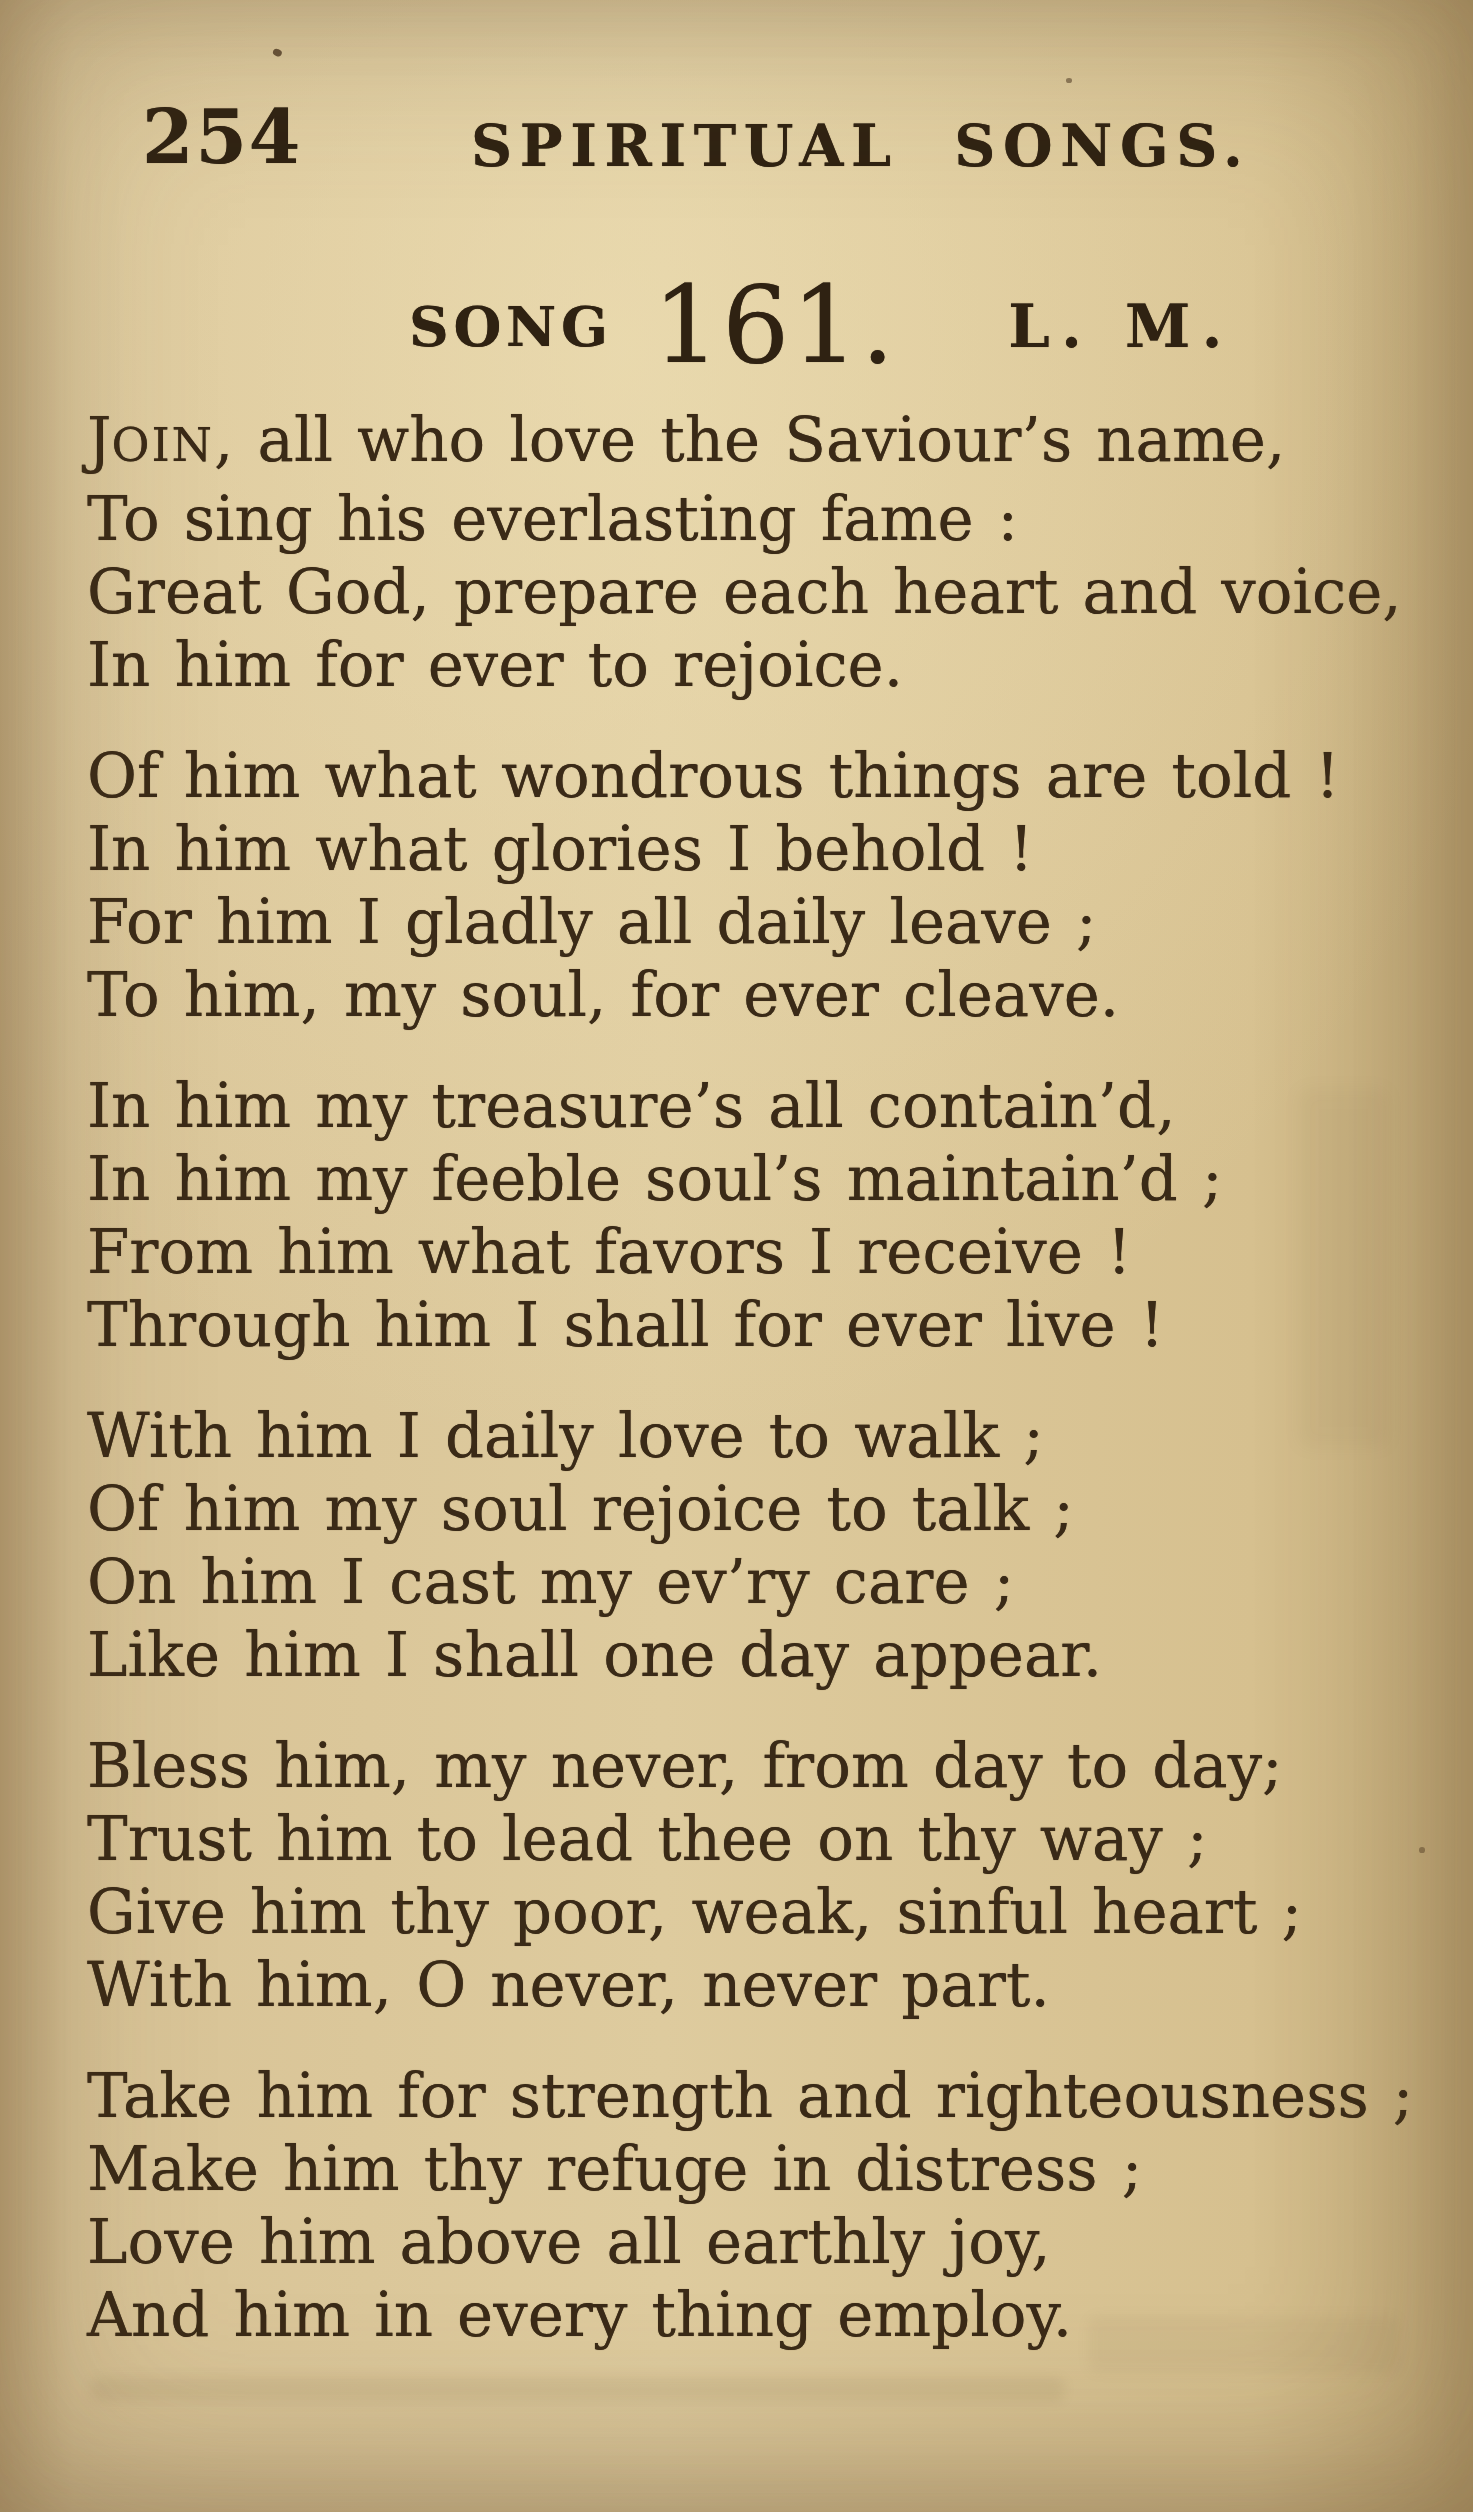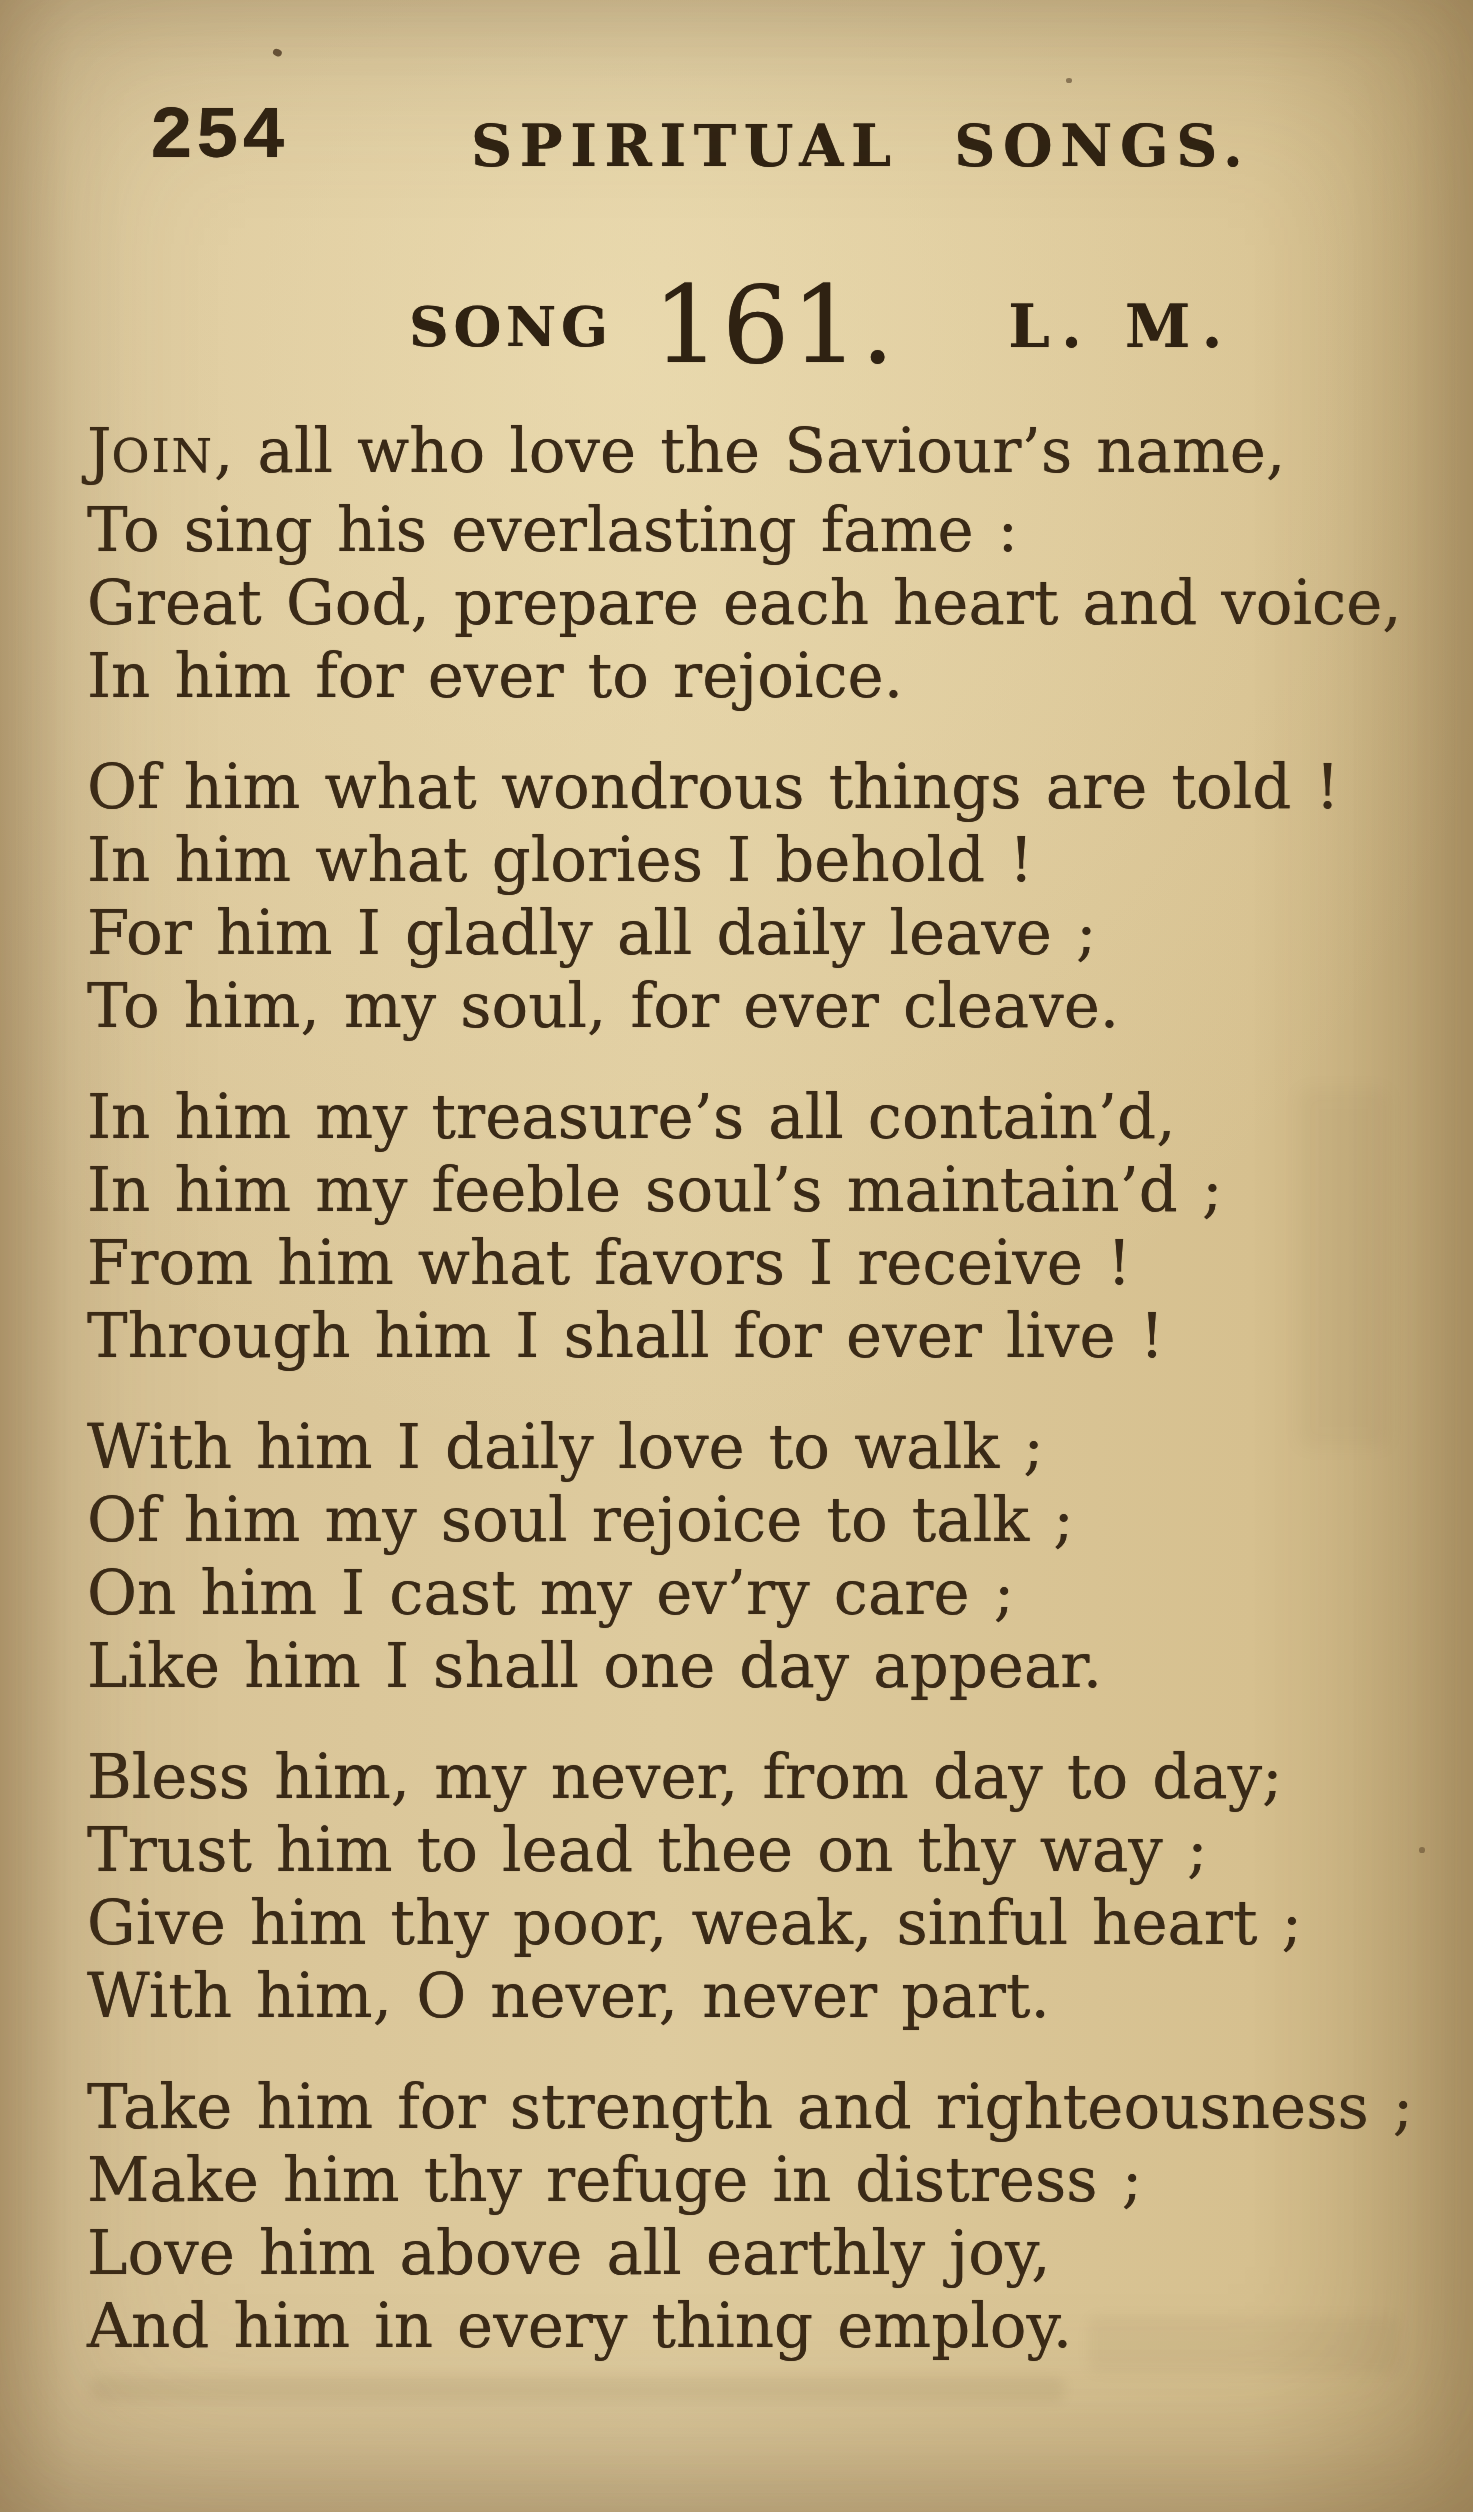--- a/index.html
+++ b/index.html
@@ -18,42 +18,41 @@
   .page { position: absolute; inset: 0; }
   .vignette {
     position: absolute; inset: 0; pointer-events: none;
     box-shadow:
       inset 0 0 180px 30px rgba(104,80,45,0.30),
       inset 0 -43px 123px rgba(104,80,45,0.17),
       inset 0 0 57px 7.6px rgba(104,80,45,0.10);
   }
   .ink { text-shadow: 0 0 0.7px rgba(50,36,20,0.85); }
   .page-num {
-    position: absolute; left: 149px; top: 100px;
+    position: absolute; left: 142px; top: 100px;
     font-size: 74px; line-height: 1; font-weight: 700; letter-spacing: 1.9px;
     color: var(--ink_dark, #2f2212);
-    font-family: Liberation Mono, monospace;
   }
   .running-title {
     position: absolute; left: 471px; top: 117px;
     font-size: 57px; line-height: 1; font-weight: 700;
     letter-spacing: 7.6px; word-spacing: 28px;
     color: var(--ink_dark, #2f2212);
     white-space: nowrap;
   }
   .song-heading {
     position: absolute; left: 409px; top: 273px;
     display: flex; align-items: center;
     color: var(--ink_dark, #2f2212);
     white-space: nowrap;
   }
   .sh-label  { font-size: 55px;  font-weight: 700; letter-spacing: 4.7px; }
   .sh-number { font-size: 106px; font-weight: 400; letter-spacing: 1.9px; margin-left: 40px; line-height: 1; }
   .sh-meter  { font-size: 59px;  font-weight: 700; letter-spacing: 11.4px; margin-left: 112px; }
-  .stanzas { position: absolute; left: 87px; top: 414px; right: 0; }
+  .stanzas { position: absolute; left: 87px; top: 403px; right: 0; }
   .stanza { margin: 0 0 38px 0; }
   .line {
     margin: 0;
     font-size: 61px;
     line-height: 73px;
     word-spacing: 4.7px;
     white-space: nowrap;
   }
   .sc { font-size: 0.76em; letter-spacing: 1.9px; }
   .speck { position: absolute; background: #4a3620; border-radius: 50%; pointer-events: none; }

